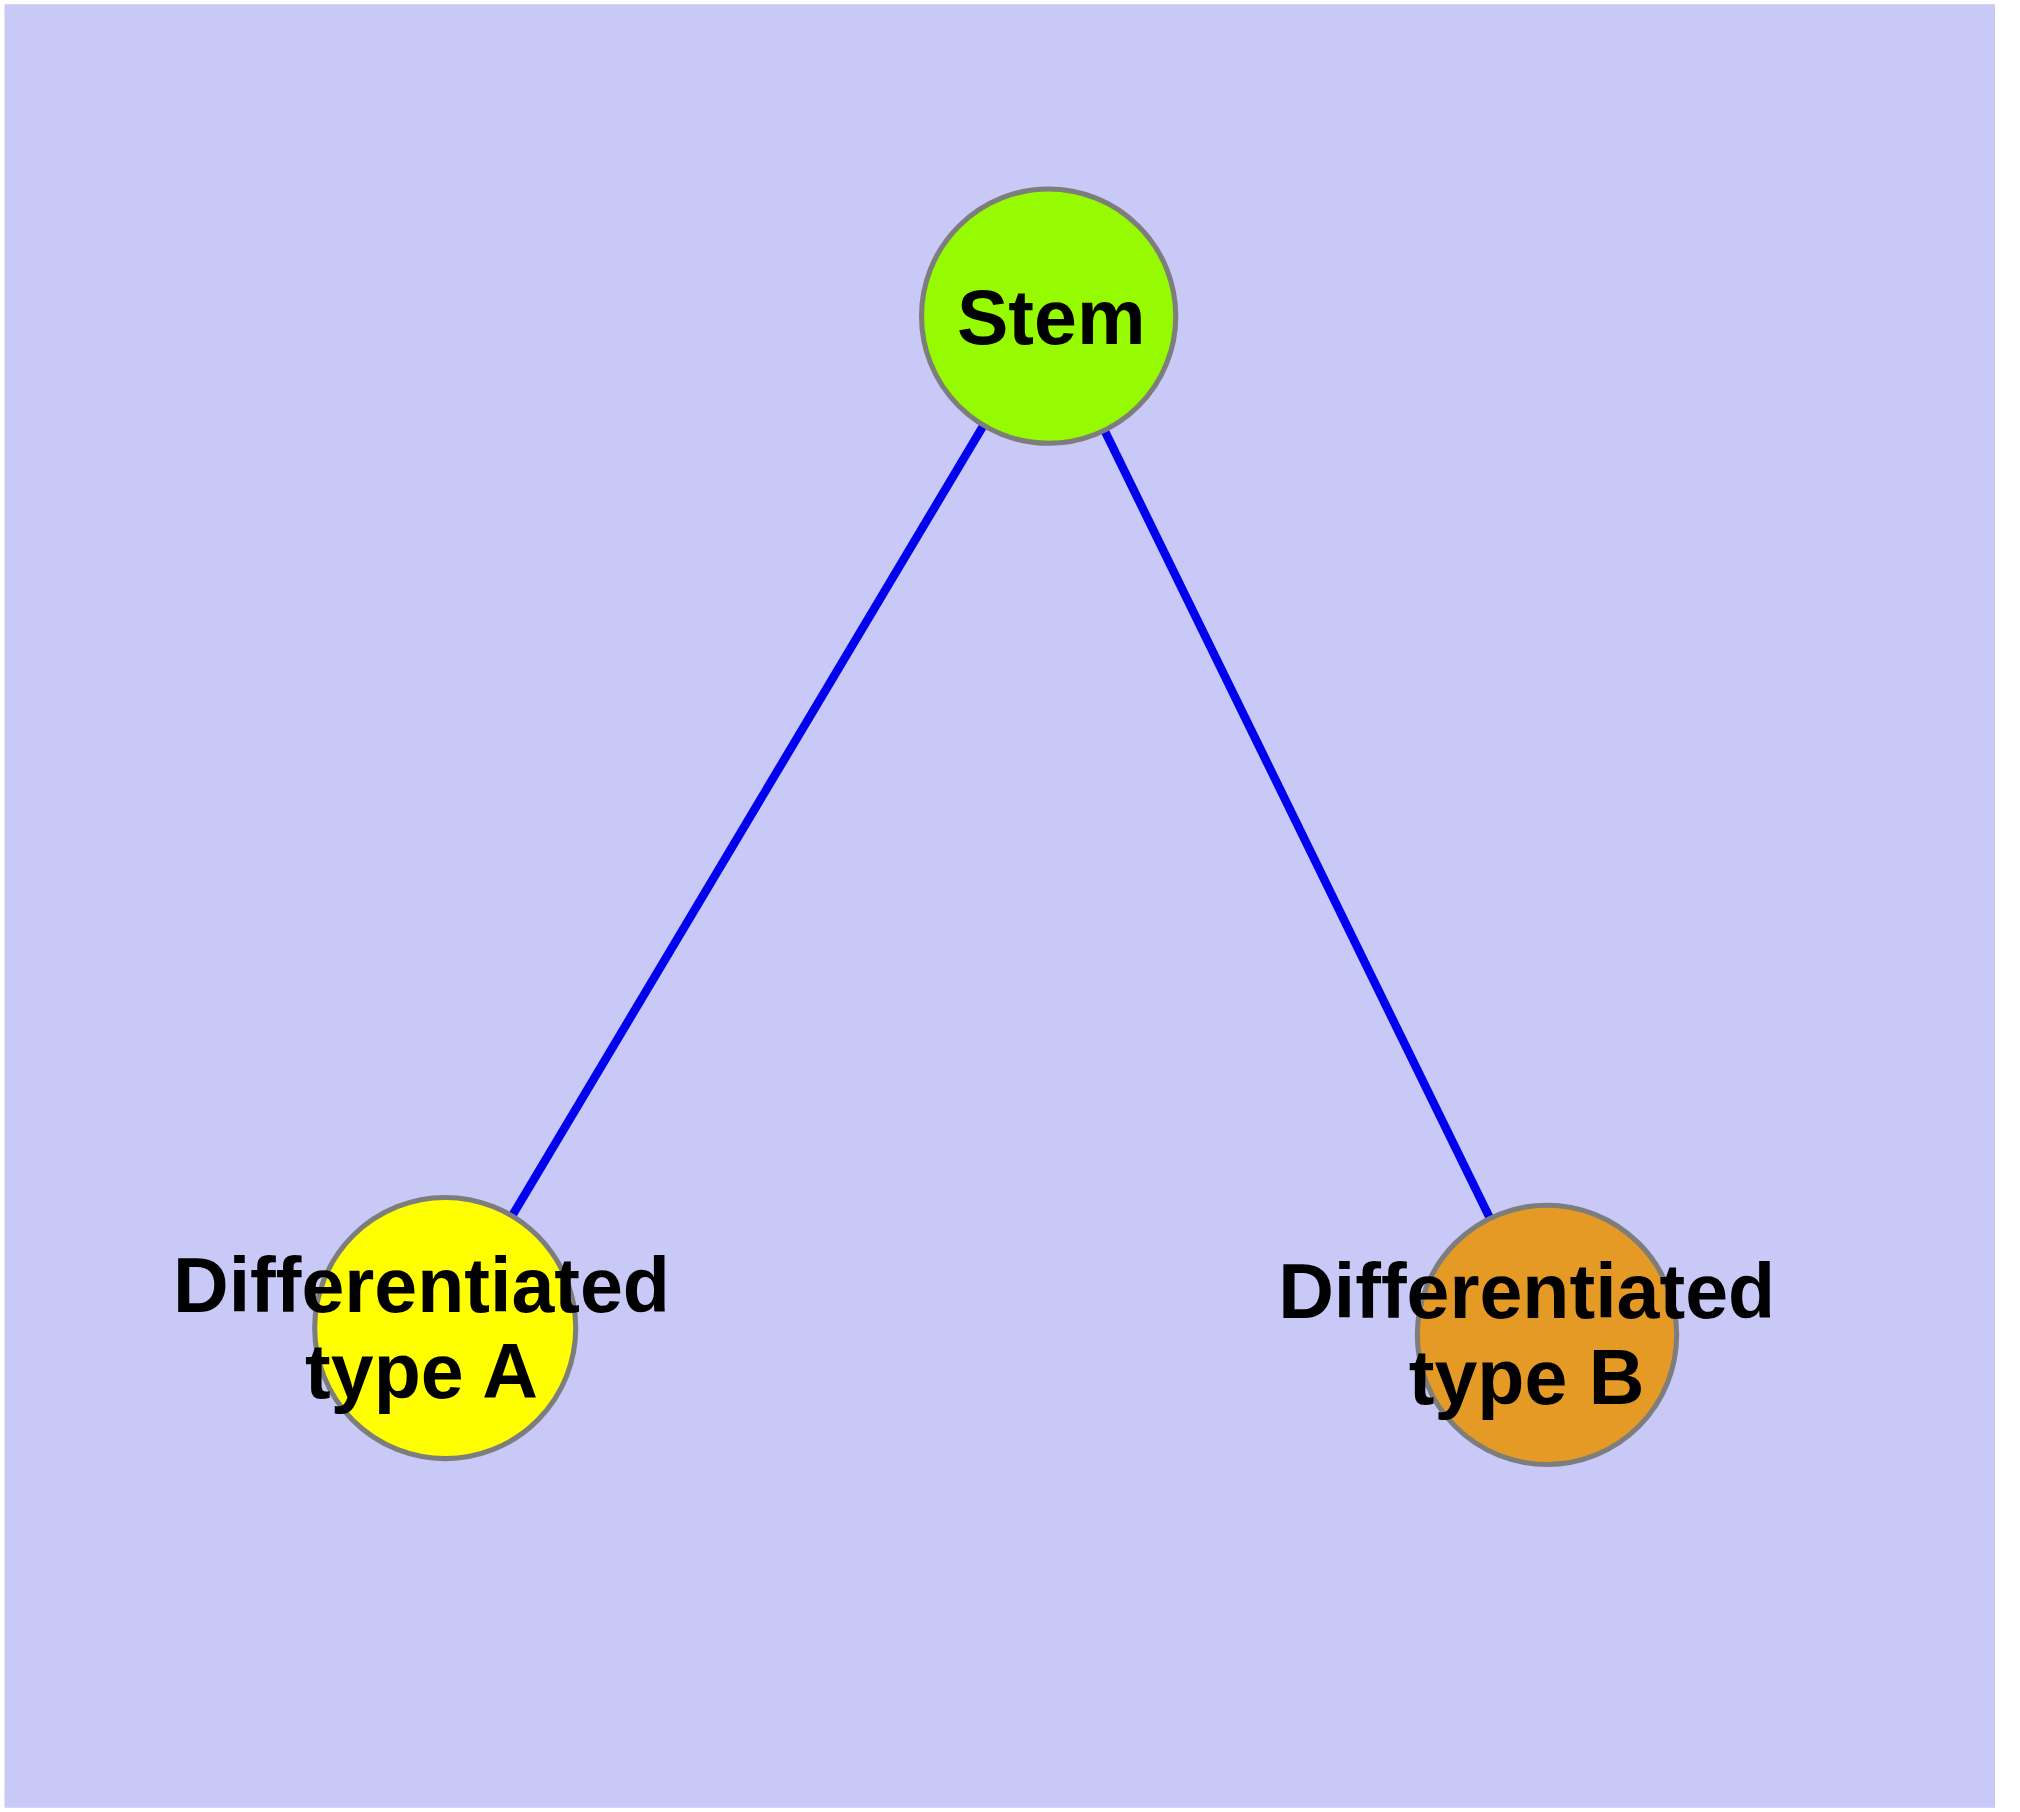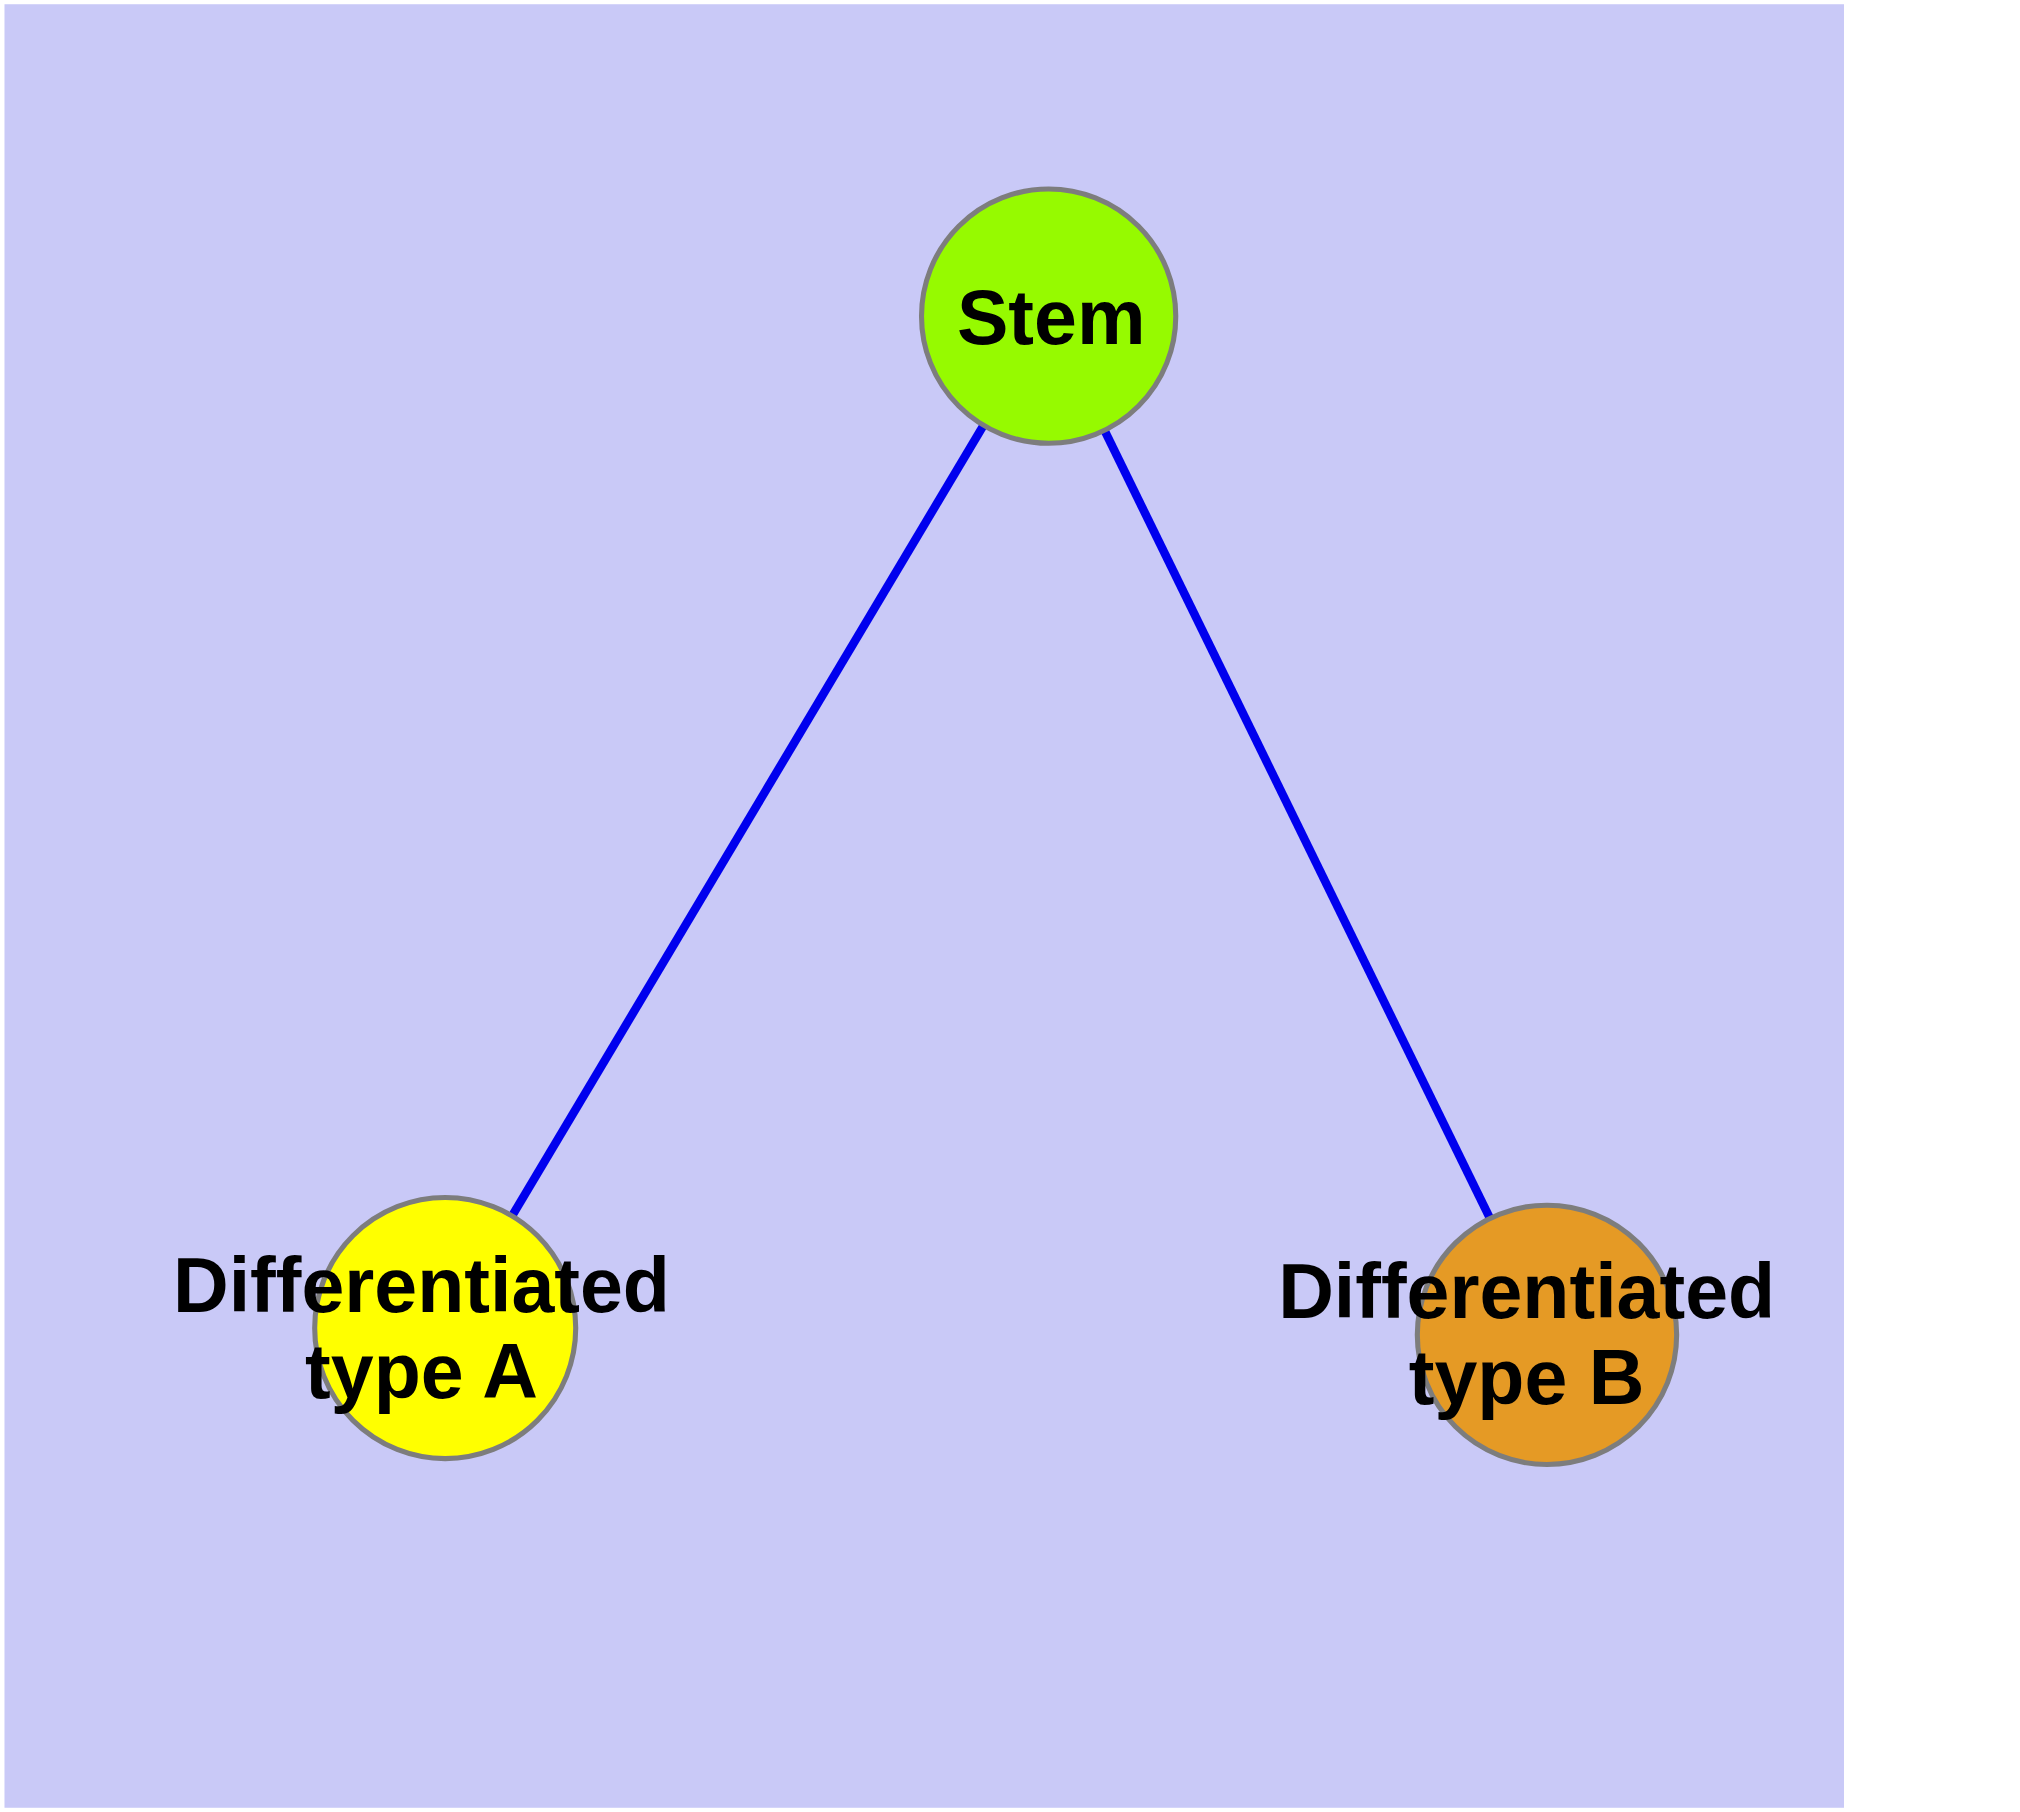--- a/index.html
+++ b/index.html
@@ -2,21 +2,21 @@
 <html style="font-size:13.6px"><head>
 <meta charset="utf-8">
 <style>
   html, body {
     margin: 0;
     padding: 0;
     background: #ffffff;
   }
   .page {
     position: relative;
-    width: 1844px;
+    width: 1995px;
     height: 1812px;
     background: #ffffff;
     overflow: hidden;
   }
   svg.graph {
     display: block;
     width: 2021px;
     height: 1812px;
   }
   .edge {

